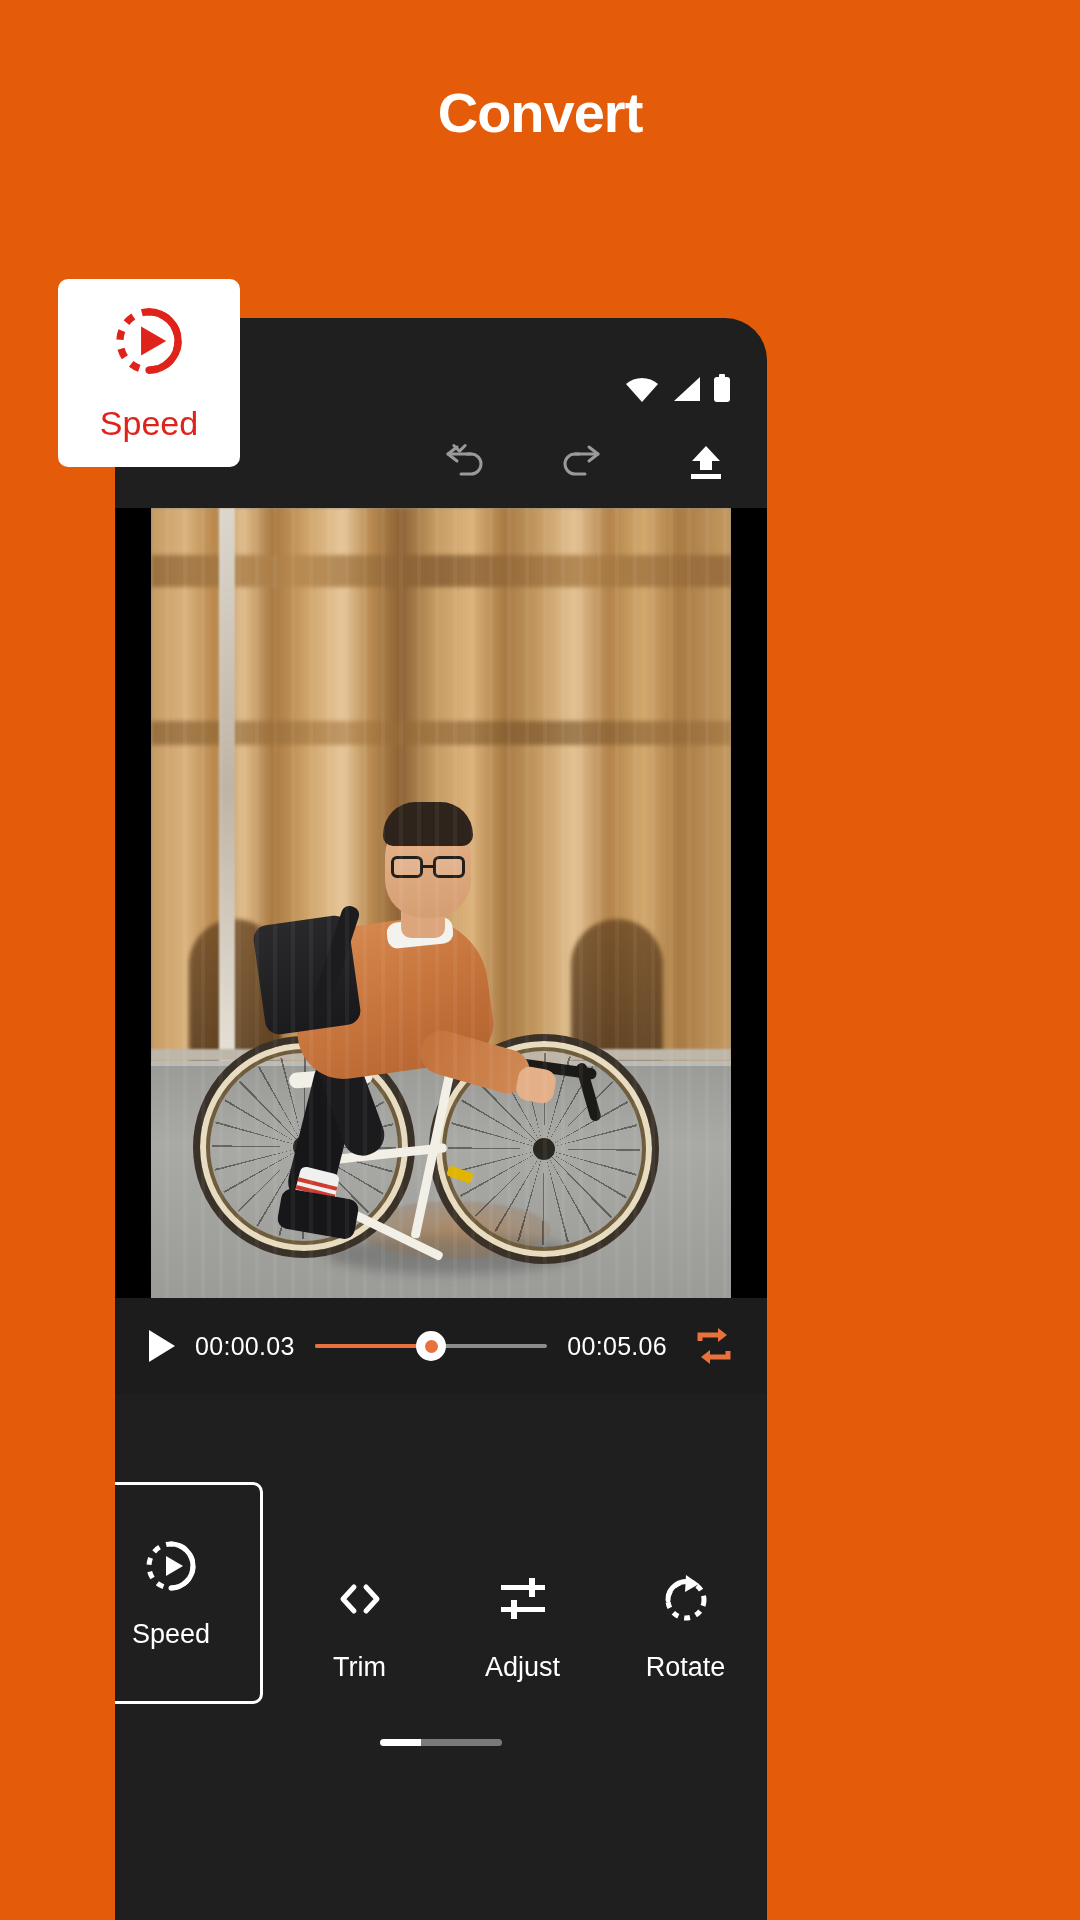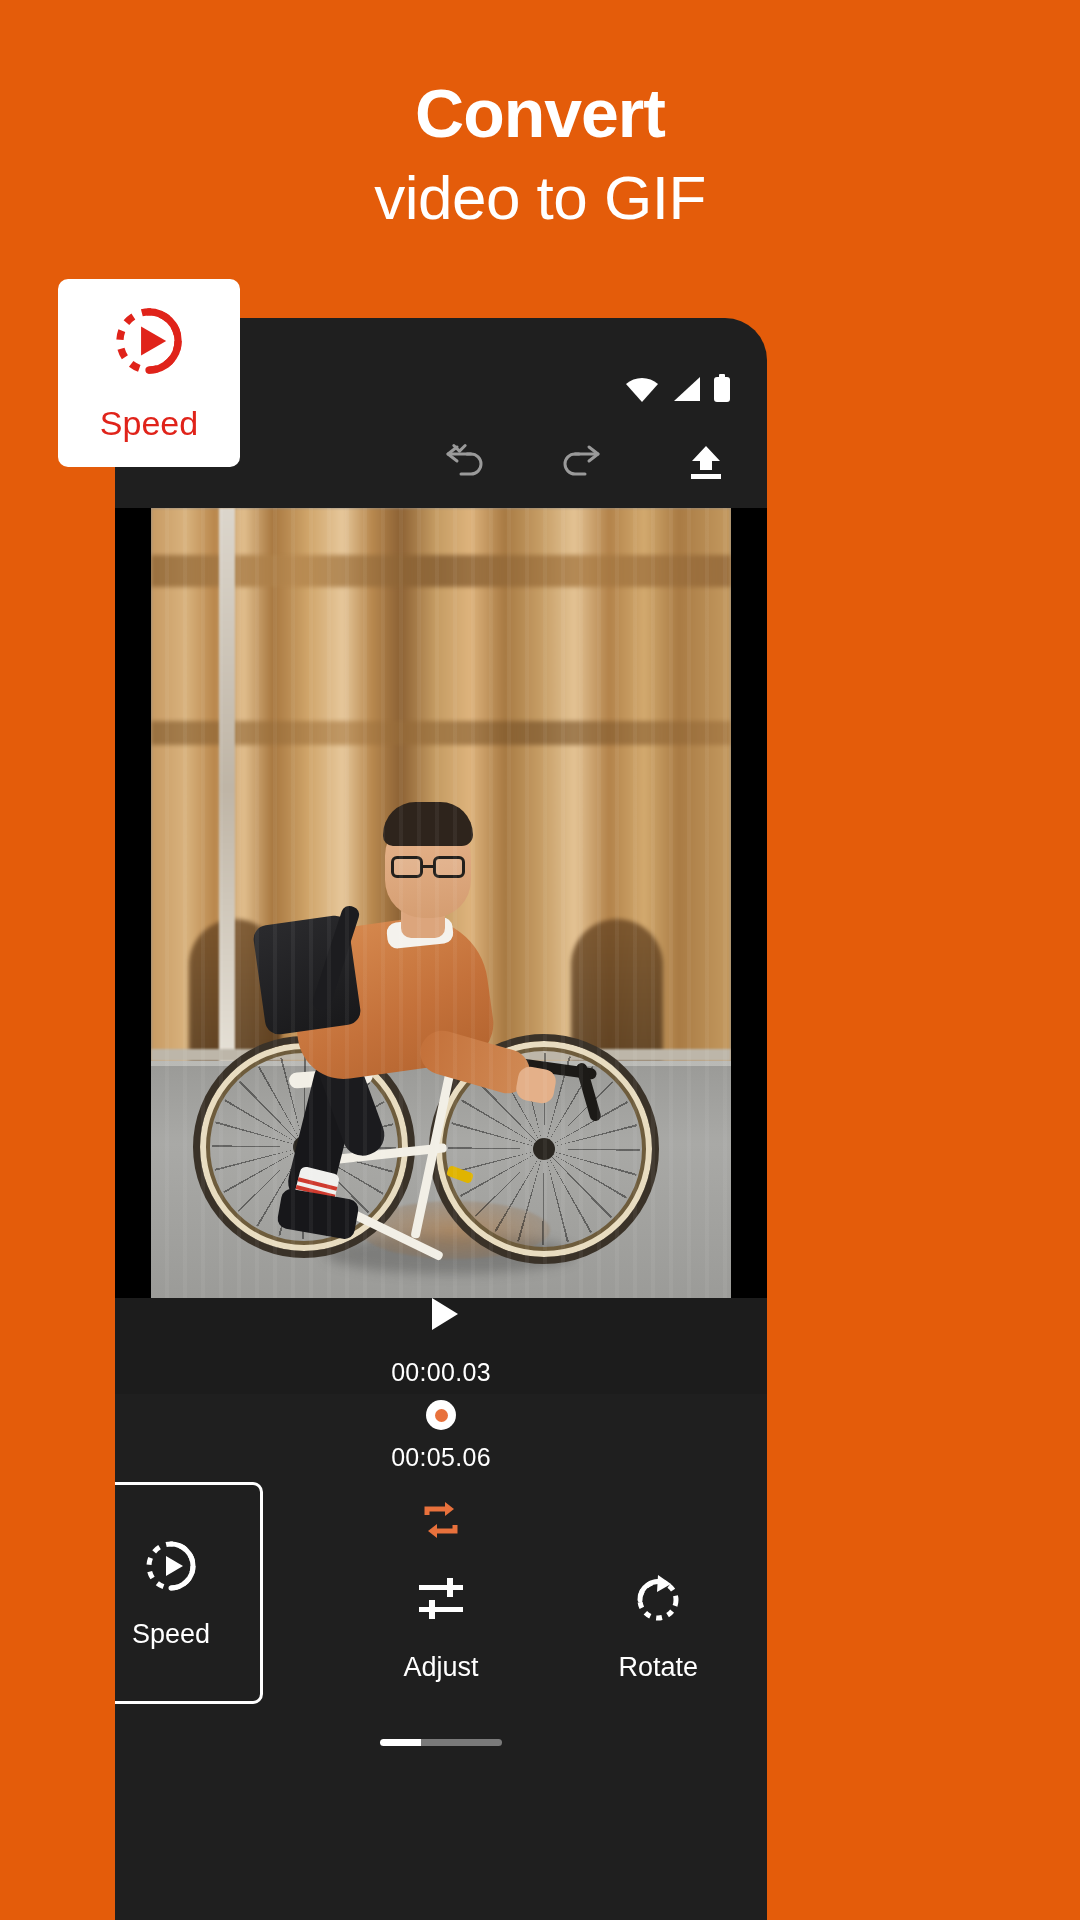--- a/index.html
+++ b/index.html
@@ -10,21 +10,21 @@
     overflow:hidden;
     position:relative;
   }
 
   
   .headline {
     position:absolute; left:0; top:70px; width:1080px;
     text-align:center; color:#ffffff;
   }
   .headline .line1 {
-    font-size:68px; font-weight:700; letter-spacing:-1px;
+    font-size:56px; font-weight:700; letter-spacing:-1px;
     line-height:86px; display:block;
   }
   .headline .line2 {
     font-size:62px; font-weight:400; letter-spacing:-0.5px;
     line-height:84px; display:block;
   }
 
   
   .phone {
     position:absolute; left:115px; top:318px;
@@ -184,21 +184,21 @@
            background:linear-gradient(160deg,#2b2b2e,#18181a); border-radius:14px;
            transform:rotate(-8deg); }
   .r-strap { position:absolute; left:176px; bottom:286px; width:18px; height:108px;
              background:#1c1c1f; transform:rotate(18deg); border-radius:8px; }
   .motion { position:absolute; inset:0; pointer-events:none;
             background:repeating-linear-gradient(90deg, rgba(255,255,255,0) 0 14px, rgba(255,255,255,.05) 14px 18px); }
 
   
   .playbar {
     height:96px; width:100%; background:#1C1C1C;
-    display:flex; align-items:center; padding:0 26px; gap:28px;flex-direction:column;
+    display:flex; align-items:center; padding:0 26px; gap:20px;
   }
   .play-tri {
     width:0; height:0; border-left:26px solid #fff;
     border-top:16px solid transparent; border-bottom:16px solid transparent;
     margin-left:8px;
   }
   .time { color:#fff; font-size:25px; letter-spacing:.3px; white-space:nowrap; }
   .slider { position:relative; flex:1; height:30px; display:flex; align-items:center; }
   .slider .track { position:absolute; left:0; right:0; height:4px; background:#8c8c8c; border-radius:2px; }
   .slider .fill { position:absolute; left:0; width:50%; height:4px; background:#E8713C; border-radius:2px; }
@@ -239,21 +239,20 @@
     display:flex; flex-direction:column; align-items:center; justify-content:center;
     gap:22px;
   }
   .speedcard .sc-lbl { color:#E0231A; font-size:34px; }
 </style>
 </head>
 <body>
 
 <div class="headline">
   <span class="line1">Convert</span>
-  <span class="line2">video to GIF</span>
 </div>
 
 <div class="phone">
 
   <div class="statusbar">
     <span class="ico-wifi">
       <svg width="34" height="26" viewBox="0 0 34 26">
           <path d="M17 26 L1 8 A24 24 0 0 1 33 8 Z" fill="#fff"></path>
         </svg>
     </span>
@@ -385,20 +384,29 @@
         </svg>
       </span>
       <span class="t-lbl">Speed</span>
     </div>
 
     <div class="tool" style="visibility:hidden">
       <span class="t-ico"></span>
         <span class="t-lbl">.</span>
     </div>
 
+    <div class="tool">
+      <span class="t-ico">
+        <svg width="56" height="44" viewBox="0 0 56 44">
+          <path d="M22 10 L11 22 L22 34" fill="none" stroke="#fff" stroke-width="5" stroke-linecap="round" stroke-linejoin="round"></path>
+          <path d="M34 10 L45 22 L34 34" fill="none" stroke="#fff" stroke-width="5" stroke-linecap="round" stroke-linejoin="round"></path>
+        </svg>
+      </span>
+      <span class="t-lbl">Trim</span>
+    </div>
 
 
     <div class="tool">
       <span class="t-ico">
         <svg width="50" height="46" viewBox="0 0 50 46">
           <rect x="3" y="9" width="44" height="5" fill="#fff"></rect>
           <rect x="3" y="31" width="44" height="5" fill="#fff"></rect>
           <rect x="31" y="2" width="6" height="19" fill="#fff"></rect>
           <rect x="13" y="24" width="6" height="19" fill="#fff"></rect>
         </svg>

